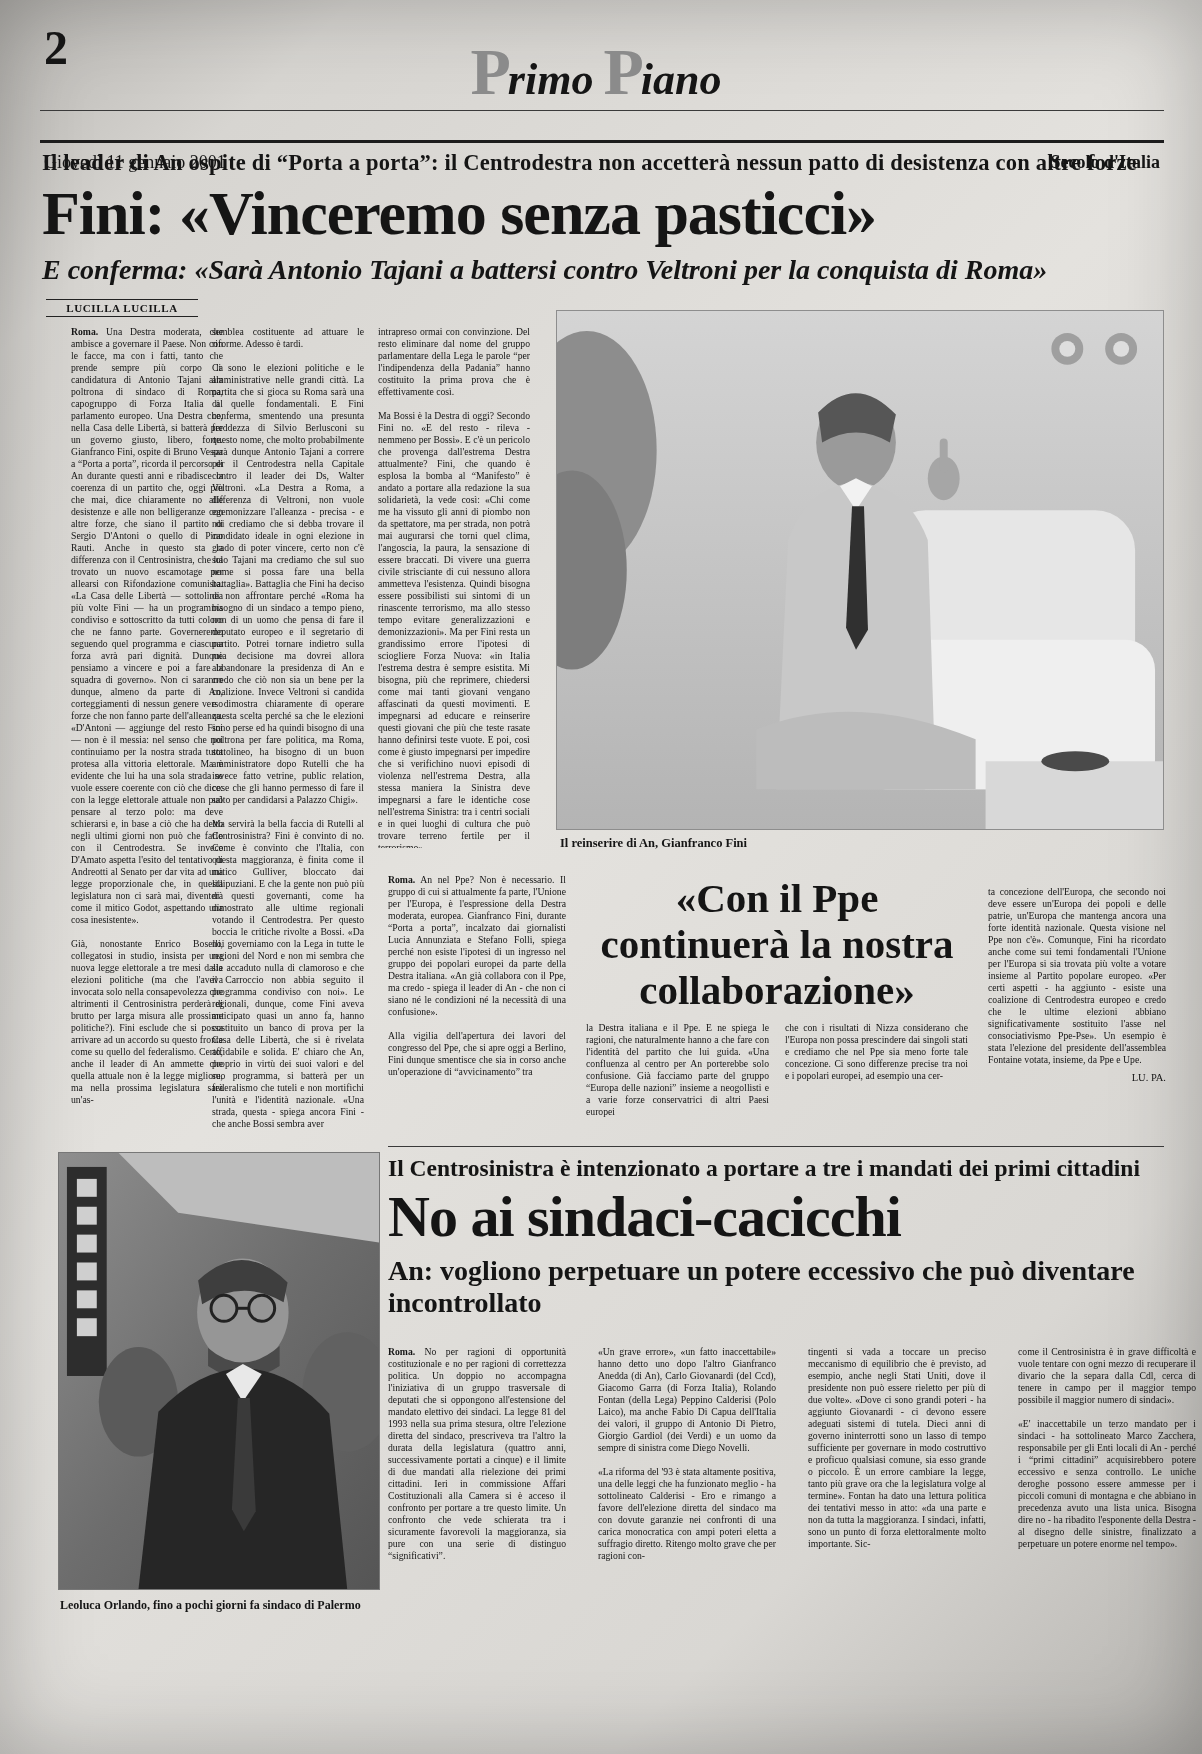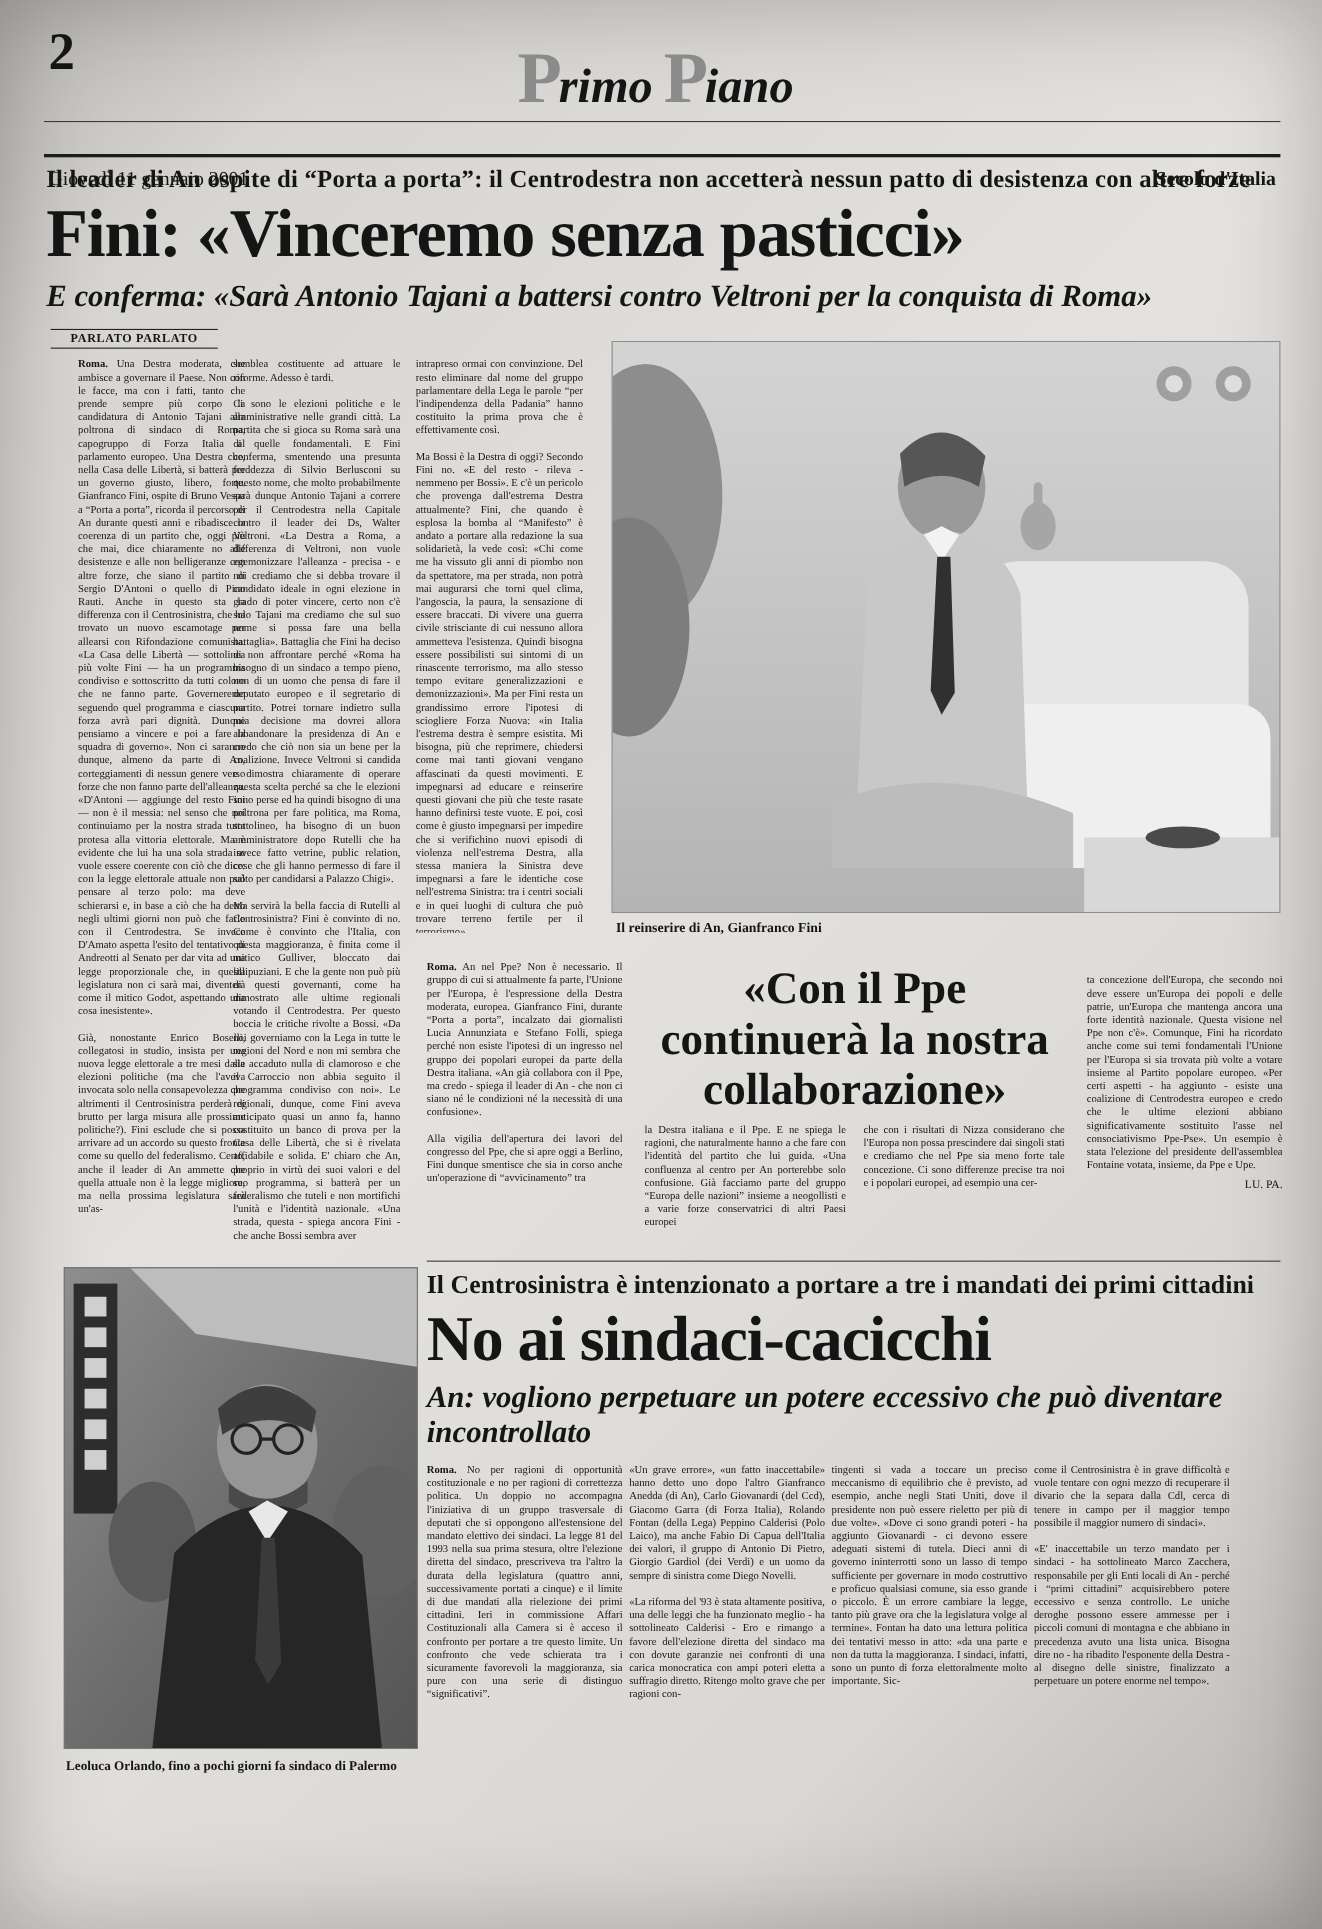--- a/index.html
+++ b/index.html
@@ -51,22 +51,22 @@
   .ppe-mid-cols { display:grid; grid-template-columns:1fr 1fr; column-gap:16px; flex:1; overflow:hidden; }
   .ppe-sign { text-align:right; font-weight:normal; font-size:10.5px; margin-top:6px; }
   
   .orlando-photo { position:absolute; left:58px; top:1152px; width:322px; height:438px;
                    border:1px solid #777; background:#6f6f6f; }
   .orlando-photo svg { display:block; width:100%; height:100%; }
   .orlando-caption { position:absolute; left:60px; top:1598px; width:322px; font-size:12px; font-weight:bold; }
   .bottom-main { position:absolute; left:388px; top:1146px; width:776px; }
   .b-kicker { border-top:1px solid #3a3a3a; padding-top:8px; font-size:23.5px; font-weight:bold; }
   .b-headline { font-size:58px; line-height:1; font-weight:bold; letter-spacing:-1px; margin-top:6px; }
-  .b-deck { font-size:28px; font-weight:bold; font-style:italic; margin-top:9px; }
-  .b-cols { margin-top:12px; display:grid; grid-template-columns:repeat(4,178px); column-gap:6px; }
+  .b-deck { font-size:28px; font-weight:bold; margin-top:9px; }
+  .b-cols { margin-top:27px; display:grid; grid-template-columns:repeat(4,178px); column-gap:32px; }
   .b-col { font-size:9.7px; line-height:12px; text-align:justify; white-space:pre-line;
            height:374px; overflow:hidden; hyphens:auto; }
 </style>
 </head>
 <body>
 
 <div class="page">
 
   <div class="page-num">2</div>
   <div class="section-logo"><span class="logo-cap">P</span><span class="logo-rest">rimo</span><span class="logo-cap">P</span><span class="logo-rest">iano</span></div>
@@ -75,21 +75,21 @@
     <span class="paper-name">Secolo d'Italia</span>
   </div>
   <div class="rule-thick"></div>
 
   <div class="main-head">
     <div class="kicker">Il leader di An ospite di “Porta a porta”: il Centrodestra non accetterà nessun patto di desistenza con altre forze</div>
     <h1 class="headline">Fini: «Vinceremo senza pasticci»</h1>
     <div class="deck">E conferma: «Sarà Antonio Tajani a battersi contro Veltroni per la conquista di Roma»</div>
   </div>
 
-  <div class="byline">PARLATO PARLATO</div>
+  <div class="byline">LUCILLA LUCILLA</div>
 
   <div class="bodycol" id="m-col1"><span class="dateline">Roma.</span> <span>Una Destra moderata, che ambisce a governare il Paese. Non con le facce, ma con i fatti, tanto che prende sempre più corpo la candidatura di Antonio Tajani alla poltrona di sindaco di Roma, capogruppo di Forza Italia al parlamento europeo. Una Destra che, nella Casa delle Libertà, si batterà per un governo giusto, libero, forte. Gianfranco Fini, ospite di Bruno Vespa a “Porta a porta”, ricorda il percorso di An durante questi anni e ribadisce la coerenza di un partito che, oggi più che mai, dice chiaramente no alle desistenze e alle non belligeranze con altre forze, che siano il partito di Sergio D'Antoni o quello di Pino Rauti. Anche in questo sta la differenza con il Centrosinistra, che ha trovato un nuovo escamotage per allearsi con Rifondazione comunista. «La Casa delle Libertà — sottolinea più volte Fini — ha un programma condiviso e sottoscritto da tutti coloro che ne fanno parte. Governeremo seguendo quel programma e ciascuna forza avrà pari dignità. Dunque pensiamo a vincere e poi a fare la squadra di governo». Non ci saranno dunque, almeno da parte di An, corteggiamenti di nessun genere verso forze che non fanno parte dell'alleanza. «D'Antoni — aggiunge del resto Fini — non è il messia: nel senso che noi continuiamo per la nostra strada tutta protesa alla vittoria elettorale. Ma è evidente che lui ha una sola strada se vuole essere coerente con ciò che dice: con la legge elettorale attuale non può pensare al terzo polo: ma deve schierarsi e, in base a ciò che ha detto negli ultimi giorni non può che farlo con il Centrodestra. Se invece D'Amato aspetta l'esito del tentativo di Andreotti al Senato per dar vita ad una legge proporzionale che, in questa legislatura non ci sarà mai, diventerà come il mitico Godot, aspettando una cosa inesistente».
 
 Già, nonostante Enrico Boselli, collegatosi in studio, insista per una nuova legge elettorale a tre mesi dalle elezioni politiche (ma che l'aveva invocata solo nella consapevolezza che altrimenti il Centrosinistra perderà di brutto per larga misura alle prossime politiche?). Fini esclude che si possa arrivare ad un accordo su questo fronte come su quello del federalismo. Certo, anche il leader di An ammette che quella attuale non è la legge migliore, ma nella prossima legislatura sarà un'as-</span></div>
   <div class="bodycol" id="m-col2"><span>semblea costituente ad attuare le riforme. Adesso è tardi.
 
 Ci sono le elezioni politiche e le amministrative nelle grandi città. La partita che si gioca su Roma sarà una di quelle fondamentali. E Fini conferma, smentendo una presunta freddezza di Silvio Berlusconi su questo nome, che molto probabilmente sarà dunque Antonio Tajani a correre per il Centrodestra nella Capitale contro il leader dei Ds, Walter Veltroni. «La Destra a Roma, a differenza di Veltroni, non vuole egemonizzare l'alleanza - precisa - e noi crediamo che si debba trovare il candidato ideale in ogni elezione in grado di poter vincere, certo non c'è solo Tajani ma crediamo che sul suo nome si possa fare una bella battaglia». Battaglia che Fini ha deciso di non affrontare perché «Roma ha bisogno di un sindaco a tempo pieno, non di un uomo che pensa di fare il deputato europeo e il segretario di partito. Potrei tornare indietro sulla mia decisione ma dovrei allora abbandonare la presidenza di An e credo che ciò non sia un bene per la coalizione. Invece Veltroni si candida e dimostra chiaramente di operare questa scelta perché sa che le elezioni sono perse ed ha quindi bisogno di una poltrona per fare politica, ma Roma, sottolineo, ha bisogno di un buon amministratore dopo Rutelli che ha invece fatto vetrine, public relation, cose che gli hanno permesso di fare il salto per candidarsi a Palazzo Chigi».
 
 Ma servirà la bella faccia di Rutelli al Centrosinistra? Fini è convinto di no. Come è convinto che l'Italia, con questa maggioranza, è finita come il mitico Gulliver, bloccato dai lillipuziani. E che la gente non può più di questi governanti, come ha dimostrato alle ultime regionali votando il Centrodestra. Per questo boccia le critiche rivolte a Bossi. «Da noi governiamo con la Lega in tutte le regioni del Nord e non mi sembra che sia accaduto nulla di clamoroso e che il Carroccio non abbia seguito il programma condiviso con noi». Le regionali, dunque, come Fini aveva anticipato quasi un anno fa, hanno costituito un banco di prova per la Casa delle Libertà, che si è rivelata affidabile e solida. E' chiaro che An, proprio in virtù dei suoi valori e del suo programma, si batterà per un federalismo che tuteli e non mortifichi l'unità e l'identità nazionale. «Una strada, questa - spiega ancora Fini - che anche Bossi sembra aver</span></div>
   <div class="bodycol" id="m-col3"><span>intrapreso ormai con convinzione. Del resto eliminare dal nome del gruppo parlamentare della Lega le parole “per l'indipendenza della Padania” hanno costituito la prima prova che è effettivamente così.

